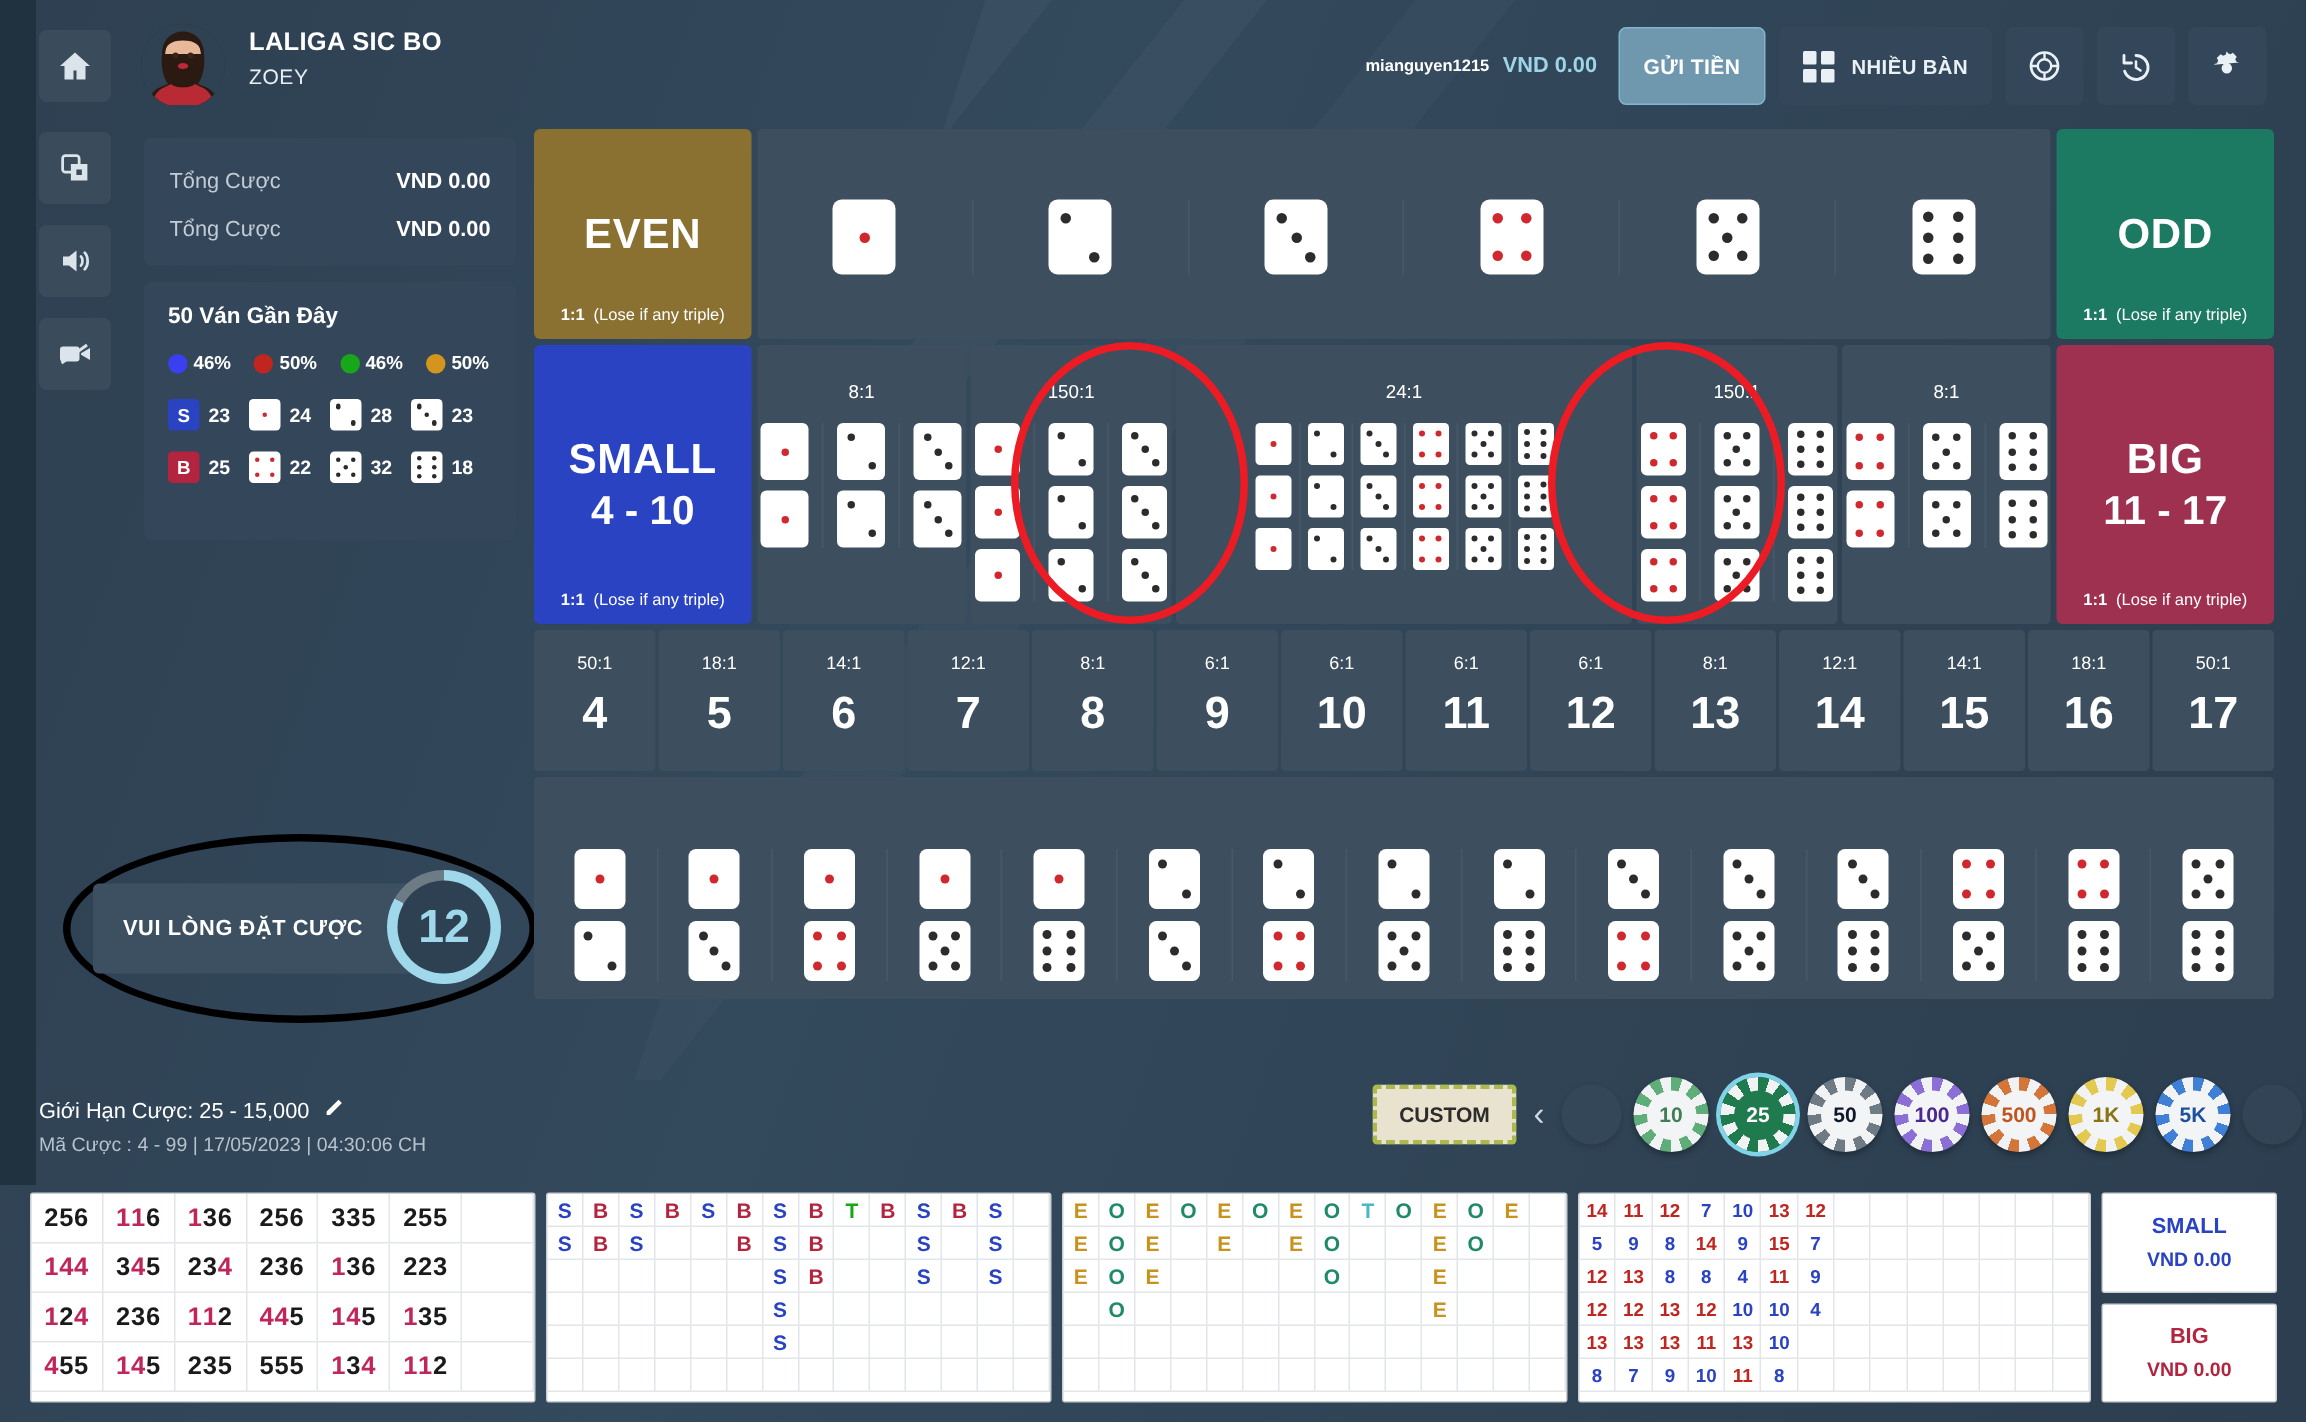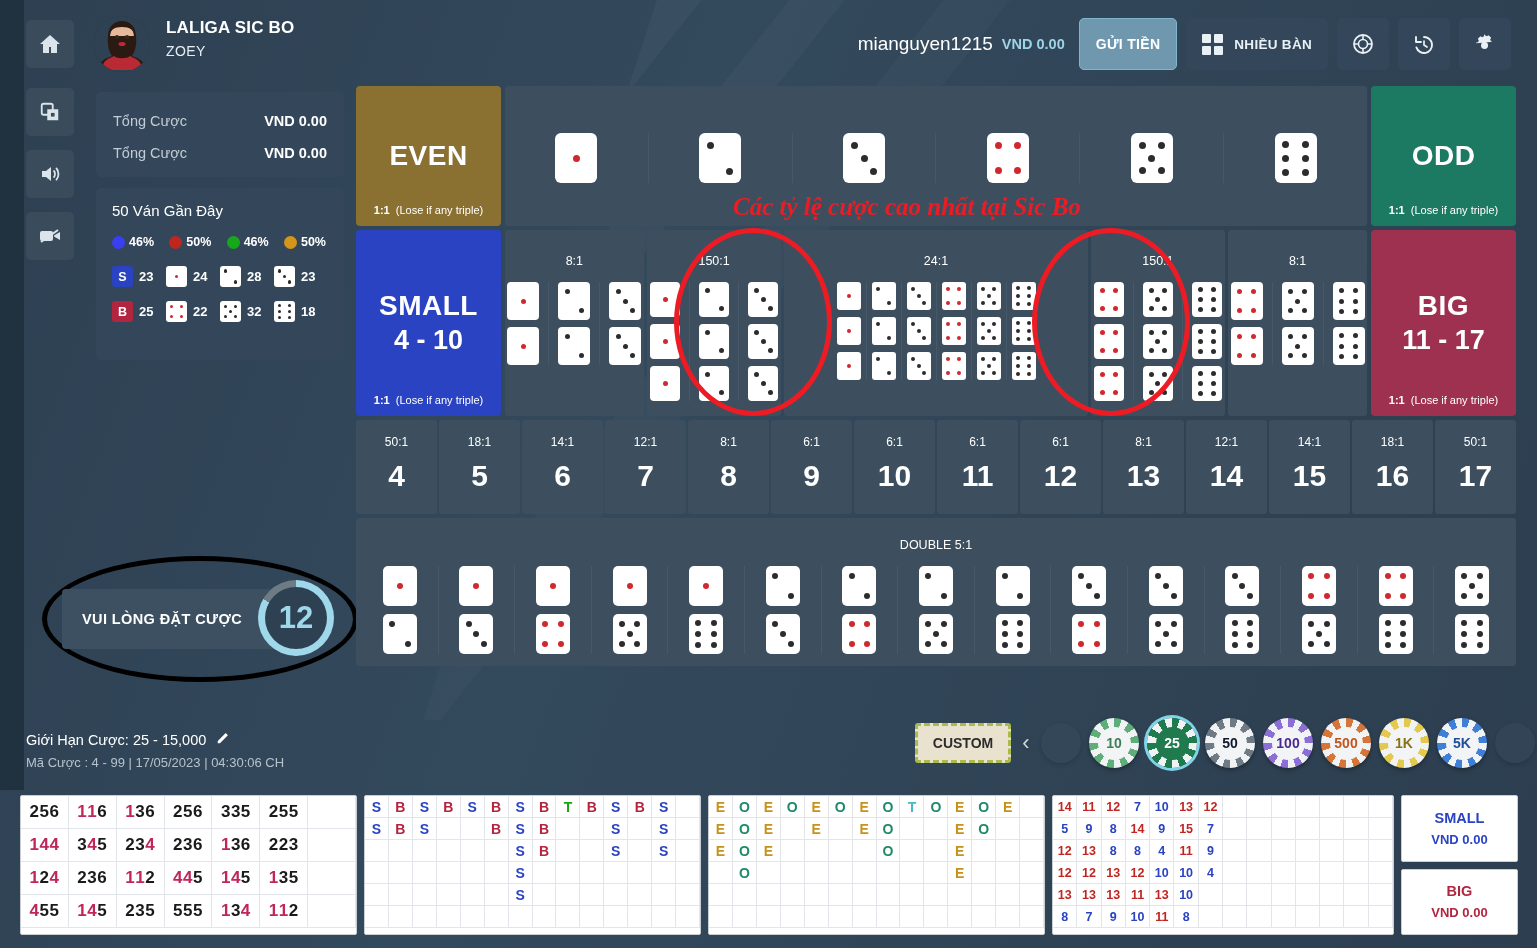--- a/index.html
+++ b/index.html
@@ -17,39 +17,39 @@
 
   
   .header{position:absolute;left:24px;top:0;right:0;height:88px;}
   .home-btn{position:absolute;left:2px;top:20px;width:48px;height:48px;background:#3a4c5c;border-radius:5px;display:flex;align-items:center;justify-content:center;cursor:pointer;}
   .avatar{position:absolute;left:70px;top:16px;width:56px;height:56px;border-radius:50%;overflow:hidden;background:#243442;}
   .avatar svg{display:block;}
   .title-wrap{position:absolute;left:142px;top:18px;}
   .t-name{font-size:17px;font-weight:bold;color:#fff;letter-spacing:.2px;}
   .t-sub{font-size:14px;color:#e6edf3;margin-top:5px;letter-spacing:.4px;}
   .user-area{position:absolute;right:26px;top:18px;height:52px;display:flex;align-items:center;gap:0;}
-  .uname{font-size:19px;font-weight:normal;color:#fff;margin-right:9px;}
+  .uname{font-size:11px;font-weight:bold;color:#fff;margin-right:9px;}
   .ubal{font-size:14.5px;font-weight:bold;color:#9fd3e8;margin-right:14px;}
   .deposit{height:52px;min-width:90px;padding:0 16px;border:1px solid #7fb6cd;border-radius:5px;background:#6f98ae;color:#fff;font-size:14px;font-weight:bold;display:flex;align-items:center;justify-content:center;cursor:pointer;letter-spacing:.3px;}
   .hbtn{height:52px;background:#34475a;border-radius:5px;margin-left:9px;display:flex;align-items:center;justify-content:center;cursor:pointer;color:#e9f1f6;}
   .hbtn.multi{padding:0 16px;gap:11px;font-size:13.5px;font-weight:bold;letter-spacing:.3px;}
   .hbtn.sq{width:52px;}
   .grid-ic{display:grid;grid-template-columns:9px 9px;grid-template-rows:9px 9px;gap:3px;}
   .grid-ic i{background:#e9f1f6;border-radius:1px;display:block;}
 
   
   .side-icons{position:absolute;left:24px;top:88px;width:52px;}
   .side-ic{width:48px;height:48px;margin:0 auto 14px;background:#3a4c5c;border-radius:5px;display:flex;align-items:center;justify-content:center;cursor:pointer;}
   .panel{position:absolute;left:96px;background:#34475a;border-radius:5px;}
   .p-stats{top:92px;width:248px;height:85px;padding:13px 17px;}
   .srow{display:flex;justify-content:space-between;align-items:center;height:32px;}
   .slab{font-size:14.5px;color:#c2ccd4;}
   .sval{font-size:14.5px;font-weight:bold;color:#fff;}
   .p-recent{top:188px;width:248px;height:172px;padding:14px 16px;}
-  .rtitle{font-size:15px;font-weight:normal;color:#fff;margin-bottom:16px;}
+  .rtitle{font-size:15px;font-weight:bold;color:#fff;margin-bottom:16px;}
   .pct-row{display:flex;justify-content:space-between;margin-bottom:17px;padding-right:2px;}
   .pct{display:flex;align-items:center;gap:4px;}
   .dotc{width:13px;height:13px;border-radius:50%;}
   .pct span{font-size:12.5px;font-weight:bold;color:#fff;}
   .dice-row{display:flex;align-items:center;margin-bottom:14px;gap:0;}
   .dr-item{display:flex;align-items:center;width:25%;gap:6px;}
   .sb-badge{width:21px;height:21px;border-radius:3px;display:flex;align-items:center;justify-content:center;font-size:12.5px;font-weight:bold;color:#fff;}
   .dr-item span.cnt{font-size:13px;font-weight:bold;color:#fff;}
 
   
@@ -791,21 +791,20 @@
           <div class="num-odds">18:1</div>
           <div class="num-val">16</div>
         </div>
         <div class="numcell">
           <div class="num-odds">50:1</div>
           <div class="num-val">17</div>
         </div>
       </div>
 
     <div class="row4">
-      <div class="r4-label">DOUBLE 5:1</div>
       <div class="r4-body" id="r4Body">
           <div class="r4-item">
             <span class="die" style="width: 34px; height: 40px; border-radius: 5px;">
               <i class="r" style="width: 6px; height: 6px; left: calc(50% - 3px); top: calc(50% - 3px);"></i>
             </span>
             <span class="die" style="width: 34px; height: 40px; border-radius: 5px;">
               <i style="width: 6px; height: 6px; left: calc(27% - 3px); top: calc(24% - 3px);"></i>
               <i style="width: 6px; height: 6px; left: calc(73% - 3px); top: calc(76% - 3px);"></i>
             </span>
           </div>
@@ -992,21 +991,20 @@
               <i style="width: 6px; height: 6px; left: calc(27% - 3px); top: calc(50% - 3px);"></i>
               <i style="width: 6px; height: 6px; left: calc(73% - 3px); top: calc(50% - 3px);"></i>
               <i style="width: 6px; height: 6px; left: calc(27% - 3px); top: calc(78% - 3px);"></i>
               <i style="width: 6px; height: 6px; left: calc(73% - 3px); top: calc(78% - 3px);"></i>
             </span>
           </div>
         </div>
     </div>
   </div>
 
-  <div class="ann-txt" style="left:733px;top:193px;font-size:25px;">Các tỷ lệ cược cao nhất tại Sic Bo</div>
   <div class="circ-ann" style="left:674px;top:228px;width:158px;height:188px;"></div>
   <div class="circ-ann" style="left:1032px;top:228px;width:158px;height:188px;"></div>
 
   <div class="limit">
     <span>Giới Hạn Cược:</span>
     <span>25 - 15,000</span>
     <span class="pen">
       <svg width="14" height="14" viewBox="0 0 24 24">
           <path d="M3 17.2 16.6 3.6l3.8 3.8L6.8 21H3z" fill="#ffffff"></path>
         </svg>

